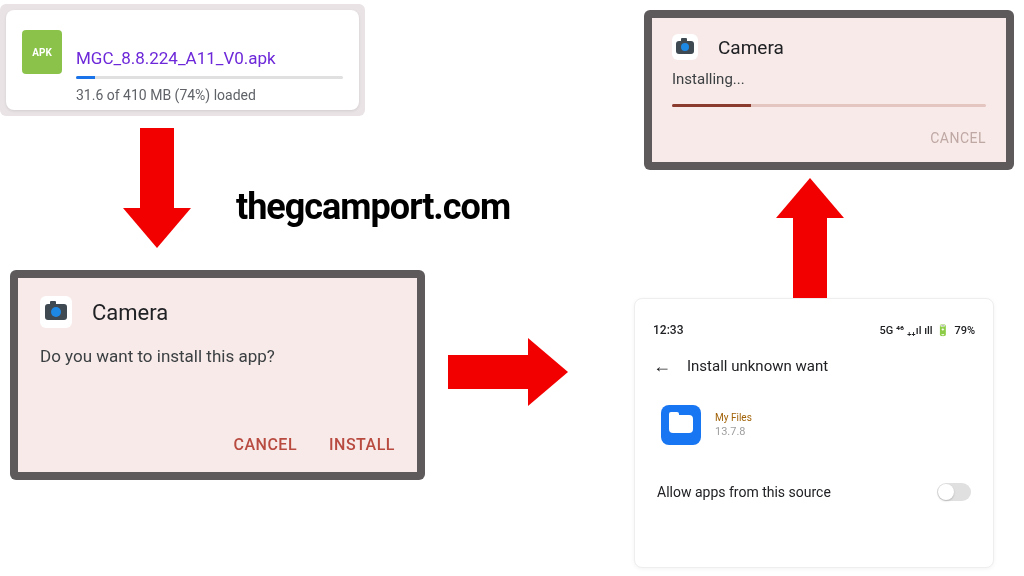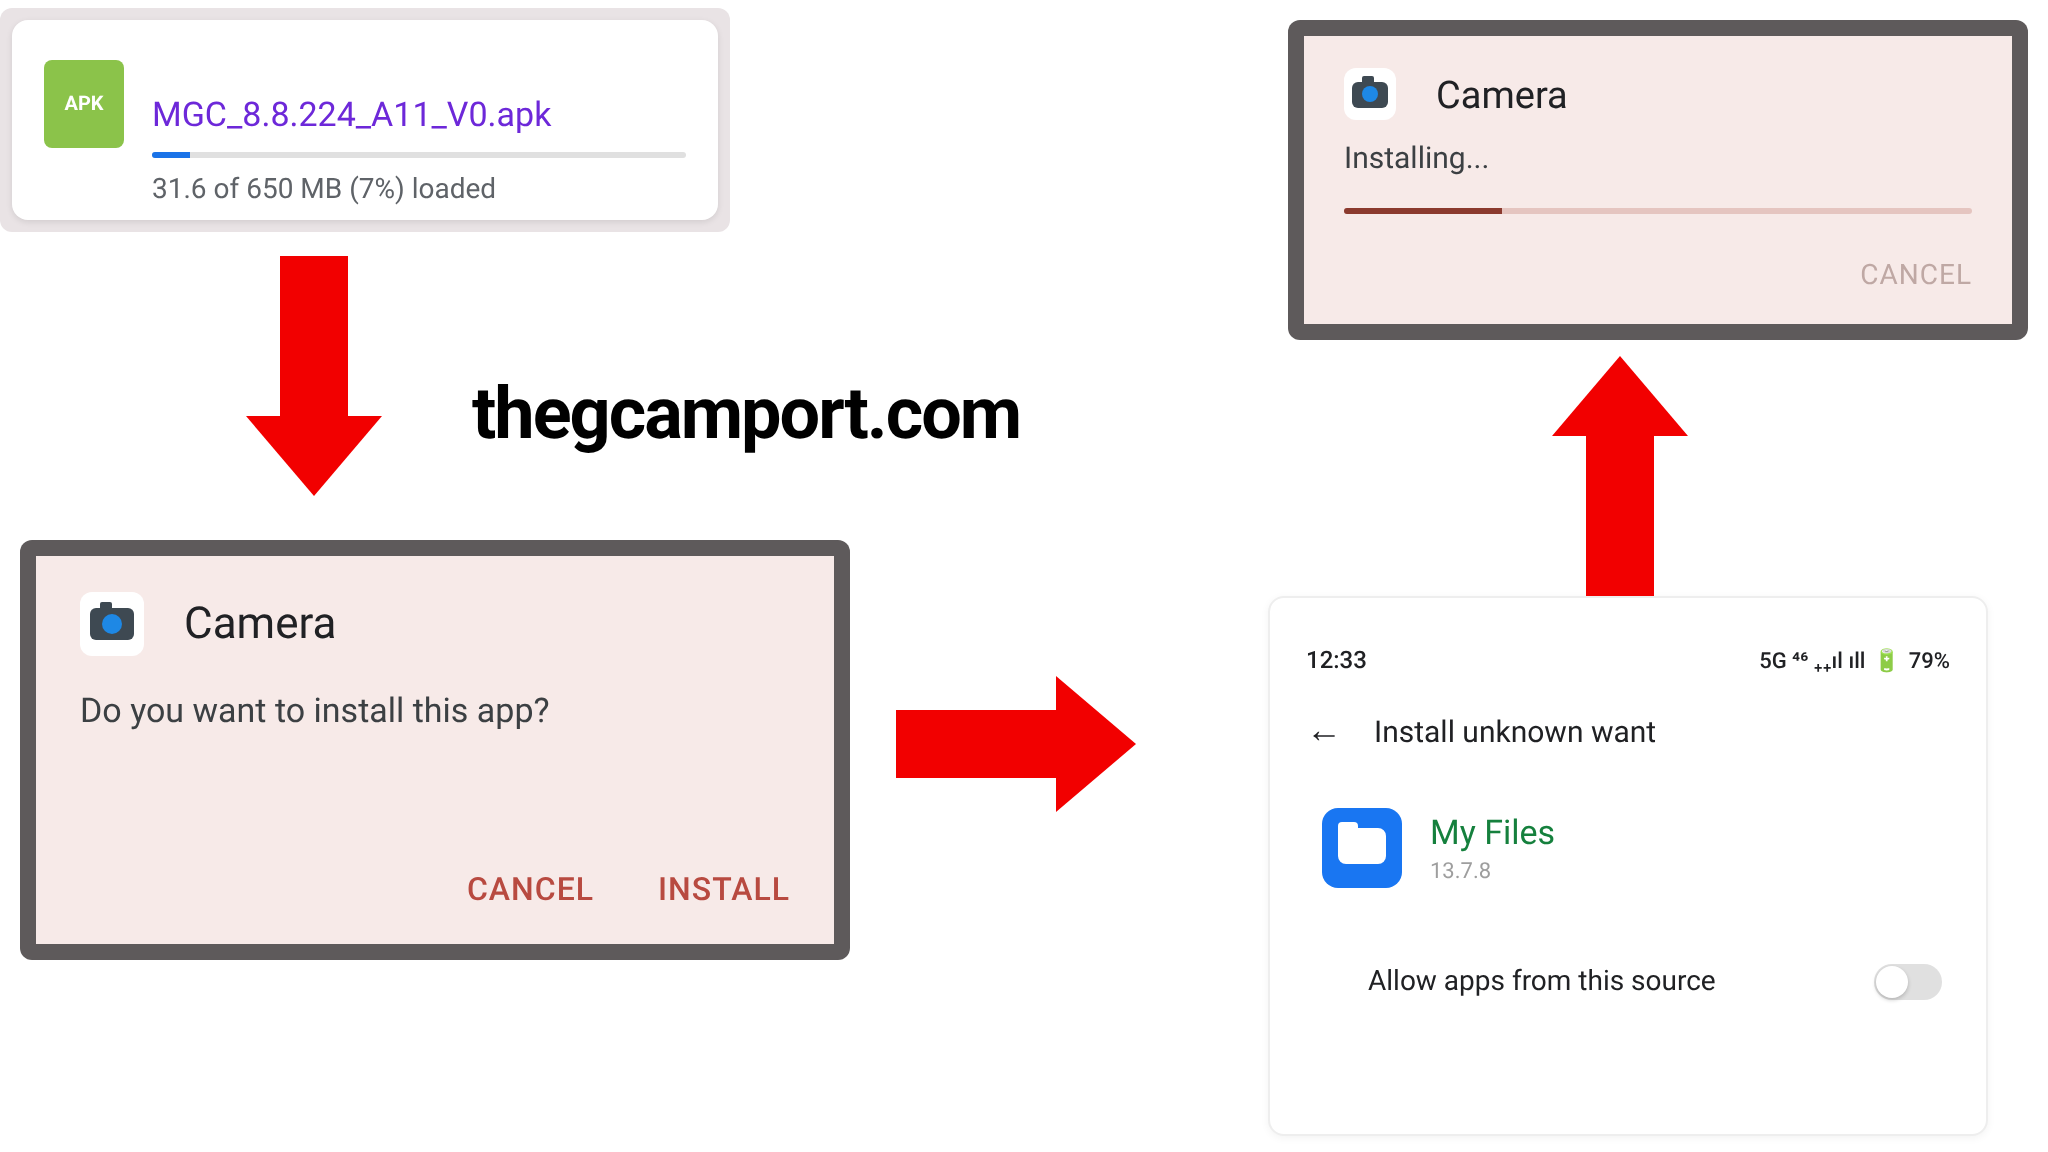--- a/index.html
+++ b/index.html
@@ -268,28 +268,27 @@
     .folder-icon::after {
       content: '';
       position: absolute;
       top: 7px;
       left: 8px;
       width: 10px;
       height: 5px;
       background: #fff;
       border-radius: 2px 2px 0 0;
     }
-    .app-name { font-size: 17px; color: #15803d; }
+    .app-name { font-size: 10px; color: #a16207; }
     .app-version { font-size: 11px; color: #9e9e9e; margin-top: 2px; }
     .toggle-row {
       display: flex;
       justify-content: space-between;
       align-items: center;
       padding: 8px 4px;
-      margin-left: 27px;
     }
     .toggle-label { font-size: 14px; color: #202124; }
     .toggle {
       width: 34px;
       height: 18px;
       background: #e0e0e0;
       border-radius: 10px;
       position: relative;
     }
     .toggle::after {
@@ -348,21 +347,21 @@
 <div class="download-panel">
   <div class="download-card">
     <div class="apk-icon">
       <span>APK</span>
     </div>
     <div class="download-info">
       <div class="download-title">MGC_8.8.224_A11_V0.apk</div>
       <div class="progress-bar">
         <div class="progress-fill"></div>
       </div>
-      <div class="download-status">31.6 of 650 MB (7%) loaded</div>
+      <div class="download-status">31.6 of 410 MB (74%) loaded</div>
     </div>
   </div>
 </div>
 
 <div class="arrow arrow1">
   <div class="arrow-shaft"></div>
   <div class="arrow-head"></div>
 </div>
 
 <div class="install-prompt">

